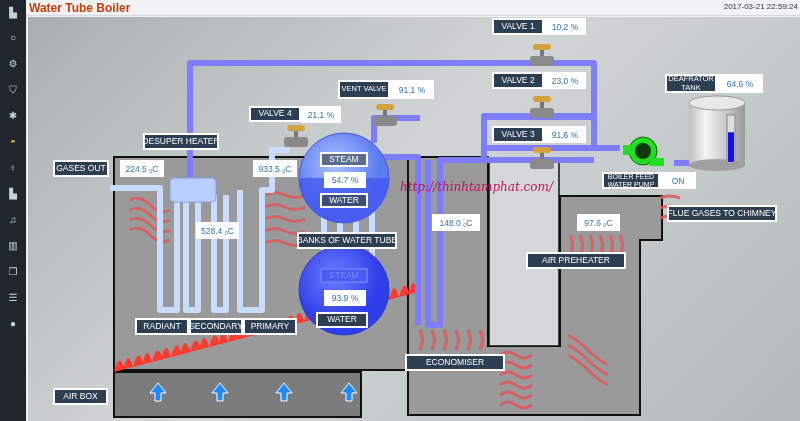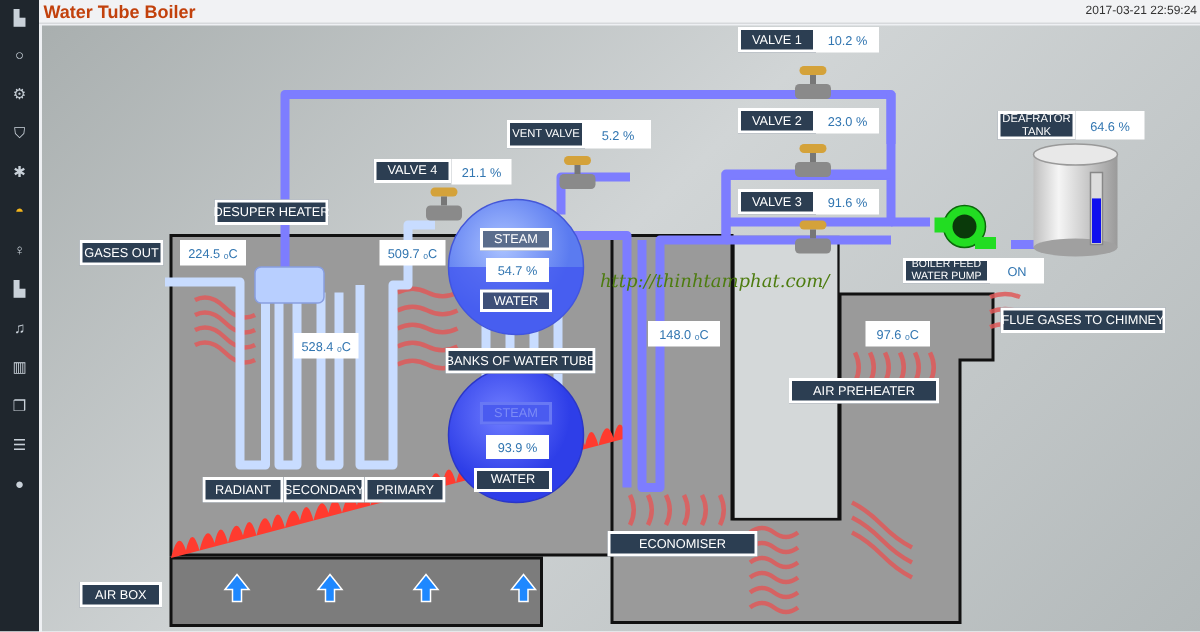--- a/index.html
+++ b/index.html
@@ -7,21 +7,21 @@
 #sidebar{position:absolute;left:0;top:0;width:26px;height:421px;background:#1f262d}
 .sb-icon{position:absolute;left:0;width:26px;height:20px;color:#c9d1d9;font-size:10px;text-align:center;line-height:20px}
 .sb-icon.active{color:#f3b51c}
 #header{position:absolute;left:26px;top:0;width:774px;height:16px;background:#f1f2f4;border-bottom:1px solid #d7d9dc}
 #title{position:absolute;left:3px;top:1px;font-size:12px;font-weight:bold;color:#c2410c}
 #clock{position:absolute;right:2px;top:2px;font-size:8px;color:#333}
 #canvas{position:absolute;left:28px;top:17px;width:772px;height:404px;background:linear-gradient(135deg,#a9afaf 0%,#d1d5d6 45%,#b3b9ba 100%)}
 .lbl{position:absolute;background:#2c3e52;color:#fff;border:2px solid #fff;font-size:8.5px;text-align:center;line-height:1.1;display:flex;align-items:center;justify-content:center;white-space:nowrap}
 .val{position:absolute;background:#fff;color:#3276b1;font-size:8.5px;display:flex;align-items:center;justify-content:center}
 svg{position:absolute;left:0;top:0}
-.wm{position:absolute;font-family:"DejaVu Serif",serif;font-style:italic;color:#4d7c0f;font-size:12px}
+.wm{position:absolute;font-family:"DejaVu Serif",serif;font-style:italic;color:#be185d;font-size:12px}
 </style>
 </head>
 <body>
 
 <div id="sidebar">
  <div class="sb-icon" style="top:3px">▙</div>
  <div class="sb-icon" style="top:28px">○</div>
  <div class="sb-icon" style="top:54px">⚙</div>
  <div class="sb-icon" style="top:80px">⛉</div>
  <div class="sb-icon" style="top:106px">✱</div>
@@ -159,38 +159,38 @@
 
 <div class="lbl" style="left:492px;top:18px;width:52px;height:17px">VALVE 1</div>
 <div class="val" style="left:544px;top:18px;width:42px;height:17px">10.2 %</div>
 <div class="lbl" style="left:492px;top:72px;width:52px;height:17px">VALVE 2</div>
 <div class="val" style="left:544px;top:72px;width:42px;height:17px">23.0 %</div>
 <div class="lbl" style="left:492px;top:126px;width:52px;height:17px">VALVE 3</div>
 <div class="val" style="left:544px;top:126px;width:42px;height:17px">91.6 %</div>
 <div class="lbl" style="left:249px;top:106px;width:52px;height:16px">VALVE 4</div>
 <div class="val" style="left:301px;top:106px;width:40px;height:17px">21.1 %</div>
 <div class="lbl" style="left:338px;top:80px;width:52px;height:19px;font-size:7.5px;white-space:normal">VENT VALVE</div>
-<div class="val" style="left:390px;top:80px;width:44px;height:19px">5.2 %</div>
+<div class="val" style="left:390px;top:80px;width:44px;height:19px">91.1 %</div>
 
 <div class="lbl" style="left:665px;top:74px;width:52px;height:19px;font-size:7.5px;white-space:normal">DEAFRATOR TANK</div>
 <div class="val" style="left:717px;top:74px;width:46px;height:19px">64.6 %</div>
 <div class="lbl" style="left:602px;top:172px;width:58px;height:17px;font-size:7px;white-space:normal">BOILER FEED WATER PUMP</div>
 <div class="val" style="left:660px;top:172px;width:36px;height:17px">ON</div>
 
 <div class="lbl" style="left:320px;top:152px;width:48px;height:15px;background:#5a6d8c">STEAM</div>
 <div class="val" style="left:324px;top:172px;width:42px;height:16px">54.7 %</div>
 <div class="lbl" style="left:320px;top:193px;width:48px;height:15px;background:#3d4f78">WATER</div>
 <div class="lbl" style="left:320px;top:268px;width:48px;height:15px;background:#4a5bf0;border-color:#6878f4;color:#7c8bf6">STEAM</div>
 <div class="val" style="left:324px;top:290px;width:42px;height:16px">93.9 %</div>
 <div class="lbl" style="left:316px;top:312px;width:52px;height:16px">WATER</div>
 
 <div class="lbl" style="left:143px;top:133px;width:76px;height:17px">DESUPER HEATER</div>
 <div class="lbl" style="left:53px;top:160px;width:56px;height:17px">GASES OUT</div>
 <div class="val" style="left:120px;top:160px;width:44px;height:17px">224.5 ₒC</div>
-<div class="val" style="left:253px;top:160px;width:44px;height:17px">509.7 ₒC</div>
+<div class="val" style="left:253px;top:160px;width:44px;height:17px">933.5 ₒC</div>
 <div class="val" style="left:196px;top:222px;width:43px;height:17px">528.4 ₒC</div>
 <div class="lbl" style="left:297px;top:232px;width:100px;height:17px">BANKS OF WATER TUBE</div>
 <div class="lbl" style="left:135px;top:318px;width:54px;height:17px">RADIANT</div>
 <div class="lbl" style="left:189px;top:318px;width:54px;height:17px">SECONDARY</div>
 <div class="lbl" style="left:243px;top:318px;width:54px;height:17px">PRIMARY</div>
 <div class="val" style="left:432px;top:214px;width:48px;height:17px">148.0 ₒC</div>
 <div class="lbl" style="left:405px;top:354px;width:100px;height:17px">ECONOMISER</div>
 <div class="val" style="left:577px;top:214px;width:43px;height:17px">97.6 ₒC</div>
 <div class="lbl" style="left:526px;top:252px;width:100px;height:17px">AIR PREHEATER</div>
 <div class="lbl" style="left:667px;top:205px;width:110px;height:17px">FLUE GASES TO CHIMNEY</div>

